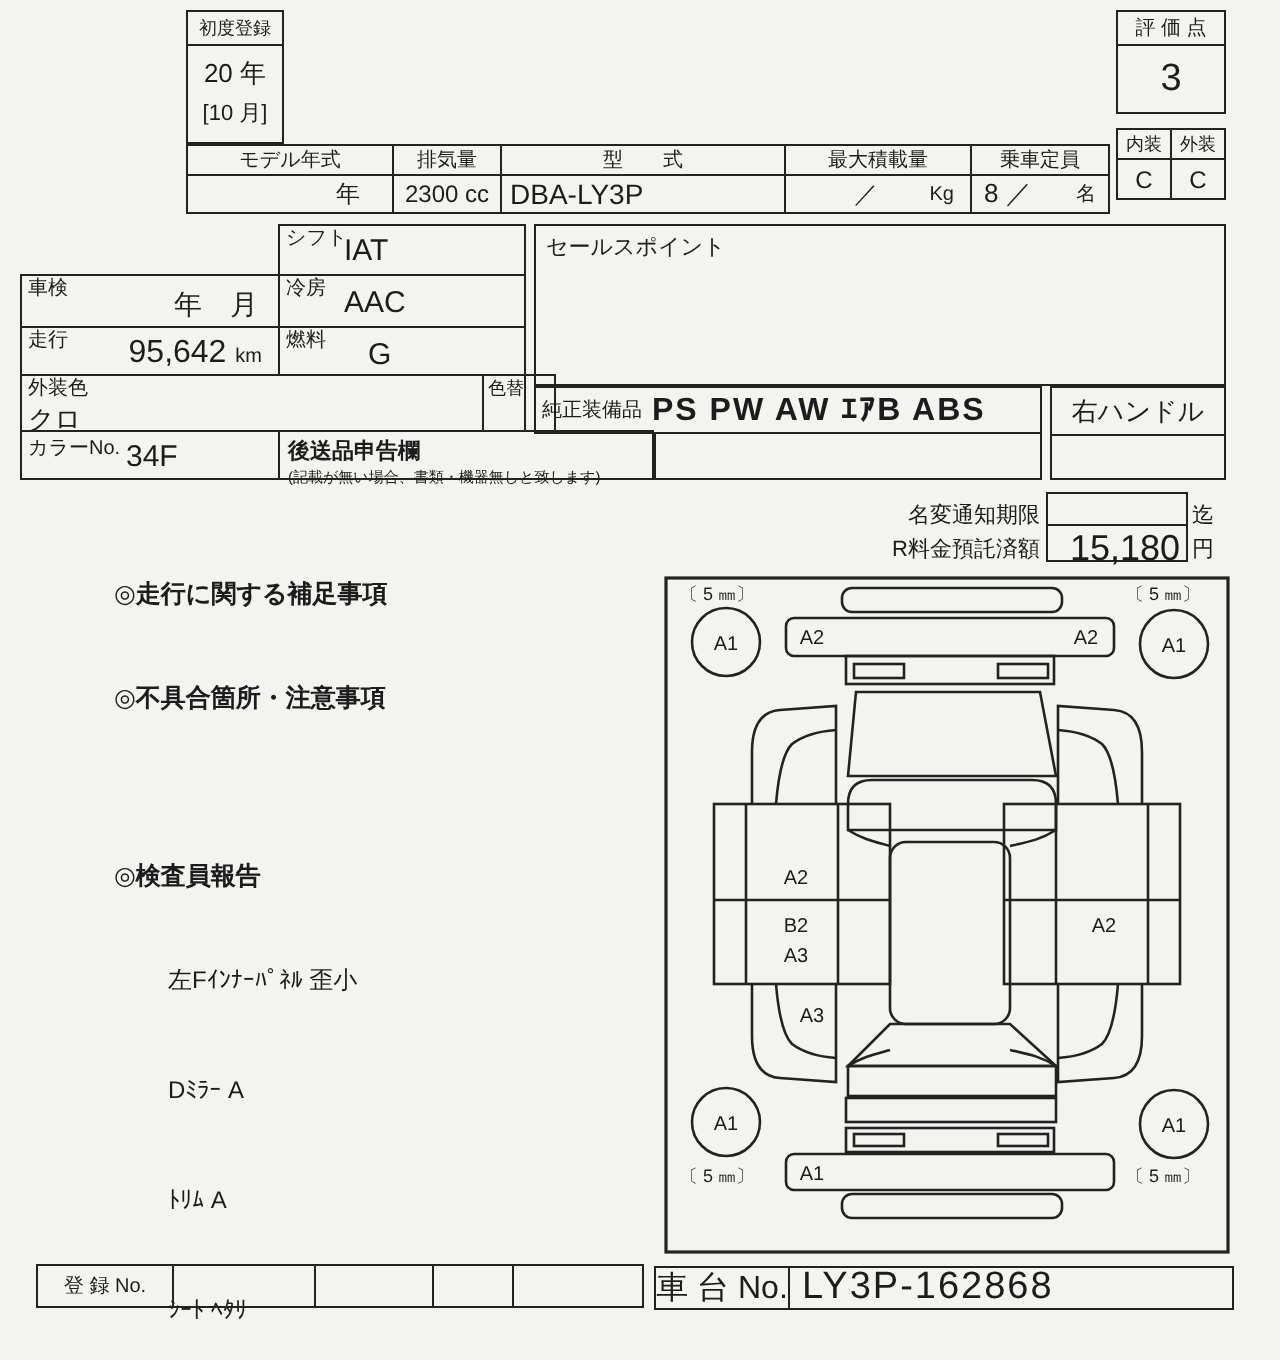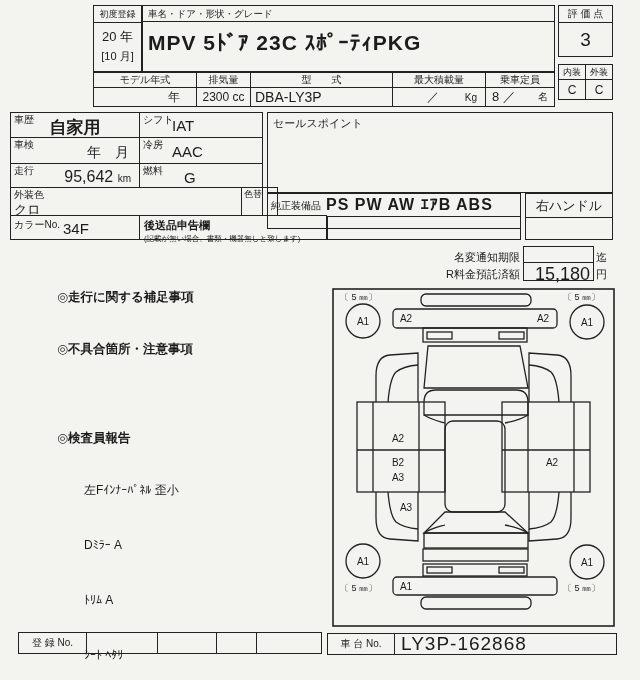--- a/index.html
+++ b/index.html
@@ -25,24 +25,20 @@
 
 <div id="sheet">
 
 
   <div class="b" style="left:93px;top:5px;width:49px;height:67px;border-width:1px;">
     <div class="lblrow" style="height:16px;font-size:9px;">初度登録</div>
     <div style="text-align:center;font-size:13px;padding-top:5px;">20 年</div>
     <div style="text-align:center;font-size:11px;padding-top:3px;">[10 月]</div>
   </div>
 
-  <div class="b" style="left:142px;top:5px;width:413px;height:67px;border-width:1px;">
-    <div style="border-bottom:1px solid #222;height:15px;font-size:9.5px;padding-left:5px;line-height:15px;">車名・ドア・形状・グレード</div>
-    <div style="font-size:21px;font-weight:bold;padding:9px 0 0 5px;letter-spacing:1px;">MPV 5ﾄﾞｱ  23C ｽﾎﾟｰﾃｨPKG</div>
-  </div>
 
   <div class="hcell" style="left:93px;top:72px;width:104px;height:16px;">モデル年式</div>
   <div class="hcell" style="left:196px;top:72px;width:55px;height:16px;">排気量</div>
   <div class="hcell" style="left:250px;top:72px;width:143px;height:16px;">型　　式</div>
   <div class="hcell" style="left:392px;top:72px;width:94px;height:16px;">最大積載量</div>
   <div class="hcell" style="left:485px;top:72px;width:70px;height:16px;">乗車定員</div>
 
   <div class="hcell" style="left:93px;top:87px;width:104px;height:20px;justify-content:flex-end;padding-right:16px;font-size:12px;">年</div>
   <div class="hcell" style="left:196px;top:87px;width:55px;height:20px;font-size:12px;">2300 cc</div>
   <div class="hcell" style="left:250px;top:87px;width:143px;height:20px;justify-content:flex-start;padding-left:4px;font-size:14px;">DBA-LY3P</div>
@@ -63,24 +59,20 @@
     <div style="display:flex;height:14px;border-bottom:1px solid #222;">
       <div class="cent" style="width:50%;border-right:1px solid #222;font-size:9px;">内装</div>
       <div class="cent" style="width:50%;font-size:9px;">外装</div>
     </div>
     <div style="display:flex;height:20px;">
       <div class="cent" style="width:50%;border-right:1px solid #222;font-size:12px;">C</div>
       <div class="cent" style="width:50%;font-size:12px;">C</div>
     </div>
   </div>
 
-  <div class="b bt" style="left:10px;top:112px;width:130px;height:26px;">
-    <span class="lbl abs" style="left:3px;top:2px;">車歴</span>
-    <div style="text-align:center;font-size:17px;font-weight:bold;padding-top:3px;">自家用</div>
-  </div>
   <div class="b bt" style="left:139px;top:112px;width:124px;height:26px;">
     <span class="lbl abs" style="left:3px;top:2px;">シフト</span>
     <div style="font-size:15px;padding:4px 0 0 32px;">IAT</div>
   </div>
 
   <div class="b bt" style="left:10px;top:137px;width:130px;height:27px;">
     <span class="lbl abs" style="left:3px;top:2px;">車検</span>
     <div style="text-align:right;font-size:14px;padding:6px 10px 0 0;">年　月</div>
   </div>
   <div class="b bt" style="left:139px;top:137px;width:124px;height:27px;">
@@ -113,21 +105,21 @@
   </div>
   <div class="b bt" style="left:139px;top:215px;width:188px;height:25px;">
     <div style="font-size:11px;font-weight:bold;padding:2px 0 0 4px;">後送品申告欄</div>
     <div style="font-size:7.5px;padding:1px 0 0 4px;">(記載が無い場合、書類・機器無しと致します)</div>
   </div>
 
   <div class="b bt" style="left:267px;top:112px;width:346px;height:81px;">
     <div style="font-size:11px;padding:3px 0 0 5px;">セールスポイント</div>
   </div>
 
-  <div class="b bt" style="left:267px;top:193px;width:254px;height:36px;">
+  <div class="b bt" style="left:267px;top:193px;width:254px;height:24px;">
     <span class="lbl abs" style="left:3px;top:7px;">純正装備品</span>
     <span class="abs" style="left:58px;top:2px;font-size:16px;font-weight:bold;letter-spacing:1px;">PS PW AW ｴｱB ABS</span>
   </div>
   <div class="b bt" style="left:327px;top:216px;width:194px;height:24px;"></div>
 
   <div class="b bt" style="left:525px;top:193px;width:88px;height:47px;">
     <div class="cent" style="height:23px;border-bottom:1px solid #222;font-size:13px;">右ハンドル</div>
   </div>
 
   <div class="abs" style="left:400px;top:250px;width:120px;text-align:right;font-size:11px;">名変通知期限</div>
@@ -233,18 +225,18 @@
     <div style="display:flex;height:100%;">
       <div class="cent" style="width:67px;border-right:1px solid #222;font-size:10px;">登 録 No.</div>
       <div style="width:70px;border-right:1px solid #222;"></div>
       <div style="width:58px;border-right:1px solid #222;"></div>
       <div style="width:39px;border-right:1px solid #222;"></div>
       <div style="flex:1;"></div>
     </div>
   </div>
   <div class="b bt" style="left:327px;top:633px;width:290px;height:22px;">
     <div style="display:flex;height:100%;">
-      <div class="cent" style="width:66px;border-right:1px solid #222;font-size:10px;text-align:right;">車 台 No.</div>
+      <div class="cent" style="width:66px;border-right:1px solid #222;font-size:16px;text-align:right;">車 台 No.</div>
       <div style="flex:1;font-size:19px;line-height:20px;padding-left:6px;letter-spacing:1px;">LY3P-162868</div>
     </div>
   </div>
 
 </div>
 
 </body></html>

